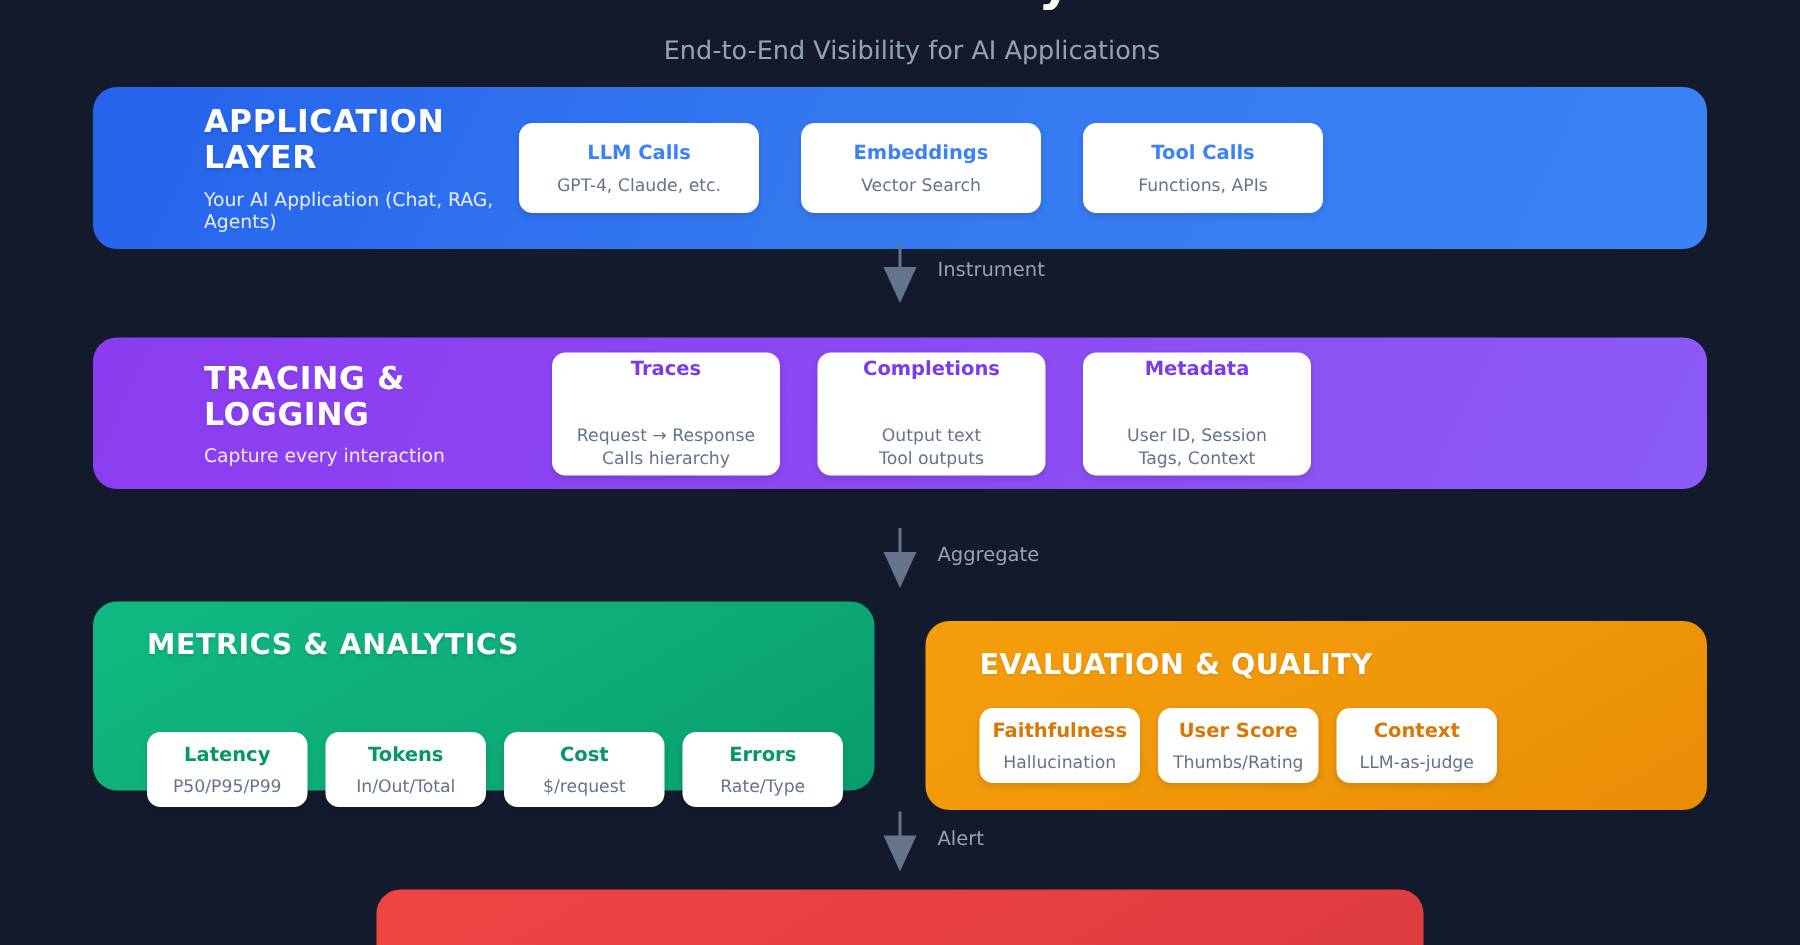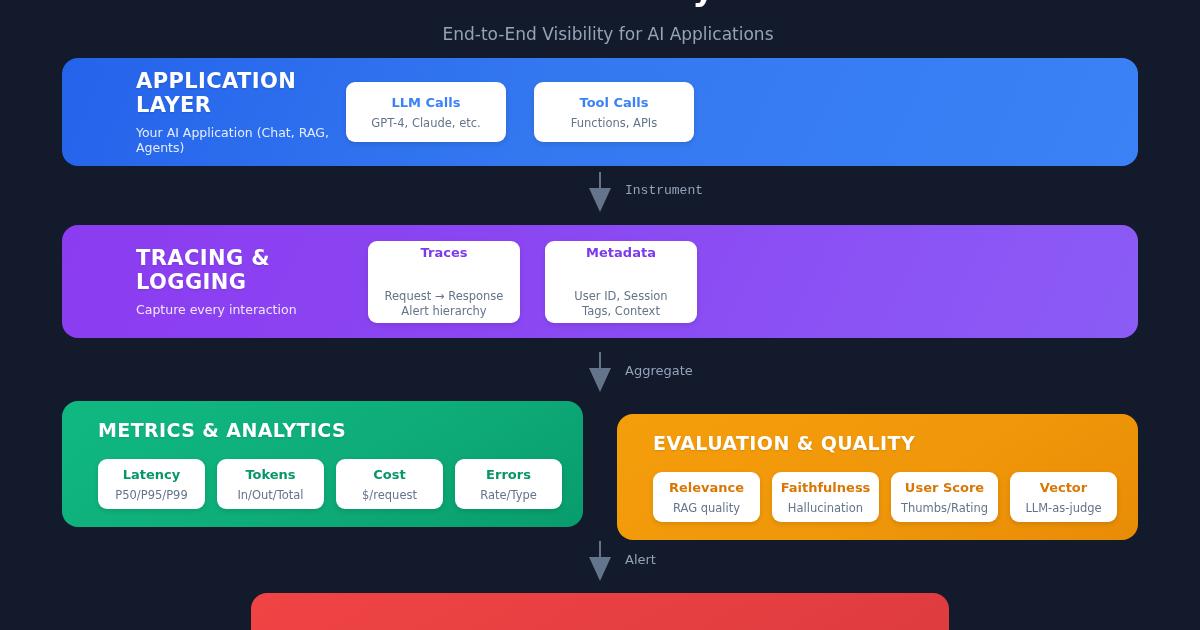--- a/index.html
+++ b/index.html
@@ -98,34 +98,35 @@
     left: 62px; top: 58px; width: 1076px; height: 108px;
     background: linear-gradient(115deg, #2563eb 0%, #3478f0 45%, #3b82f6 100%);
   }
   #app-layer .band-head { width: 284px; padding-left: 74px; }
   #app-layer .cards { gap: 28px; }
   #app-layer .card { width: 160px; height: 60px; }
   #app-layer .card-title { color: #3b82f6; }
 
   
   #trace-layer {
-    left: 62px; top: 225px; width: 1076px; height: 113px;
+    left: 62px; top: 225px; width: 1076px; height: 101px;
     background: linear-gradient(115deg, #8b3cf0 0%, #8b46f2 40%, #8b5cf6 100%);
   }
   #trace-layer .band-head { width: 306px; padding-left: 74px; }
   #trace-layer .cards { gap: 25px; }
   #trace-layer .card { width: 152px; height: 82px; gap: 23px; }
   #trace-layer .card-title { color: #7c3aed; }
 
   
   #metrics-layer {
     left: 62px; top: 401px; width: 521px; height: 126px;
     background: linear-gradient(150deg, #10b981 0%, #0eac79 55%, #089c6c 100%);
     flex-direction: column; align-items: stretch;
     padding: 18px 18px 16px 18px;
+    gap: 29px;
   }
   #eval-layer {
     left: 617px; top: 414px; width: 521px; height: 126px;
     background: linear-gradient(150deg, #f59e0b 0%, #f0970a 55%, #e88c06 100%);
     flex-direction: column; align-items: stretch;
     padding: 18px 18px 16px 18px;
   }
   #metrics-layer .band-title,
   #eval-layer .band-title { font-size: 19px; padding-left: 18px; }
   #metrics-layer .cards,
@@ -168,21 +169,21 @@
     border-right: 11px solid transparent;
     border-top: 24px solid #64748b;
   }
   .connector-label {
     font-size: 13px;
     color: #94a3b8;
     margin-left: 14px;
     margin-top: -4px;
   }
 
-  #conn-instrument { left: 589px; top: 172px; font-family: Liberation Mono, monospace; }
+  #conn-instrument { left: 589px; top: 162px; }
   #conn-aggregate  { left: 589px; top: 352px; }
   #conn-alert      { left: 589px; top: 541px; }
 </style>
 </head>
 <body>
 
 <div class="page-header">
   <div class="page-title">LLM Observability Stack</div>
   <div class="page-subtitle">End-to-End Visibility for AI Applications</div>
 </div>
@@ -193,20 +194,26 @@
     <div class="band-sub">Your AI Application (Chat, RAG, Agents)</div>
   </div>
   <div class="cards">
     <div class="card">
       <div class="card-title">LLM Calls</div>
       <div class="card-lines">
         <div>GPT-4, Claude, etc.</div>
       </div>
     </div>
     <div class="card">
+      <div class="card-title">Embeddings</div>
+      <div class="card-lines">
+        <div>Vector Search</div>
+      </div>
+    </div>
+    <div class="card">
       <div class="card-title">Tool Calls</div>
       <div class="card-lines">
         <div>Functions, APIs</div>
       </div>
     </div>
   </div>
 </div>
 
 <div class="connector" id="conn-instrument">
   <div class="arrow">
@@ -219,21 +226,28 @@
 <div class="band" id="trace-layer">
   <div class="band-head">
     <div class="band-title">TRACING &amp; LOGGING</div>
     <div class="band-sub">Capture every interaction</div>
   </div>
   <div class="cards">
     <div class="card">
       <div class="card-title">Traces</div>
       <div class="card-lines">
         <div>Request → Response</div>
-        <div>Alert hierarchy</div>
+        <div>Calls hierarchy</div>
+      </div>
+    </div>
+    <div class="card">
+      <div class="card-title">Completions</div>
+      <div class="card-lines">
+        <div>Output text</div>
+        <div>Tool outputs</div>
       </div>
     </div>
     <div class="card">
       <div class="card-title">Metadata</div>
       <div class="card-lines">
         <div>User ID, Session</div>
         <div>Tags, Context</div>
       </div>
     </div>
   </div>
@@ -274,39 +288,33 @@
         <div>Rate/Type</div>
       </div>
     </div>
   </div>
 </div>
 
 <div class="band" id="eval-layer">
   <div class="band-title">EVALUATION &amp; QUALITY</div>
   <div class="cards">
     <div class="card">
-      <div class="card-title">Relevance</div>
-      <div class="card-lines">
-        <div>RAG quality</div>
-      </div>
-    </div>
-    <div class="card">
       <div class="card-title">Faithfulness</div>
       <div class="card-lines">
         <div>Hallucination</div>
       </div>
     </div>
     <div class="card">
       <div class="card-title">User Score</div>
       <div class="card-lines">
         <div>Thumbs/Rating</div>
       </div>
     </div>
     <div class="card">
-      <div class="card-title">Vector</div>
+      <div class="card-title">Context</div>
       <div class="card-lines">
         <div>LLM-as-judge</div>
       </div>
     </div>
   </div>
 </div>
 
 <div class="connector" id="conn-alert">
   <div class="arrow">
     <div class="shaft"></div>

